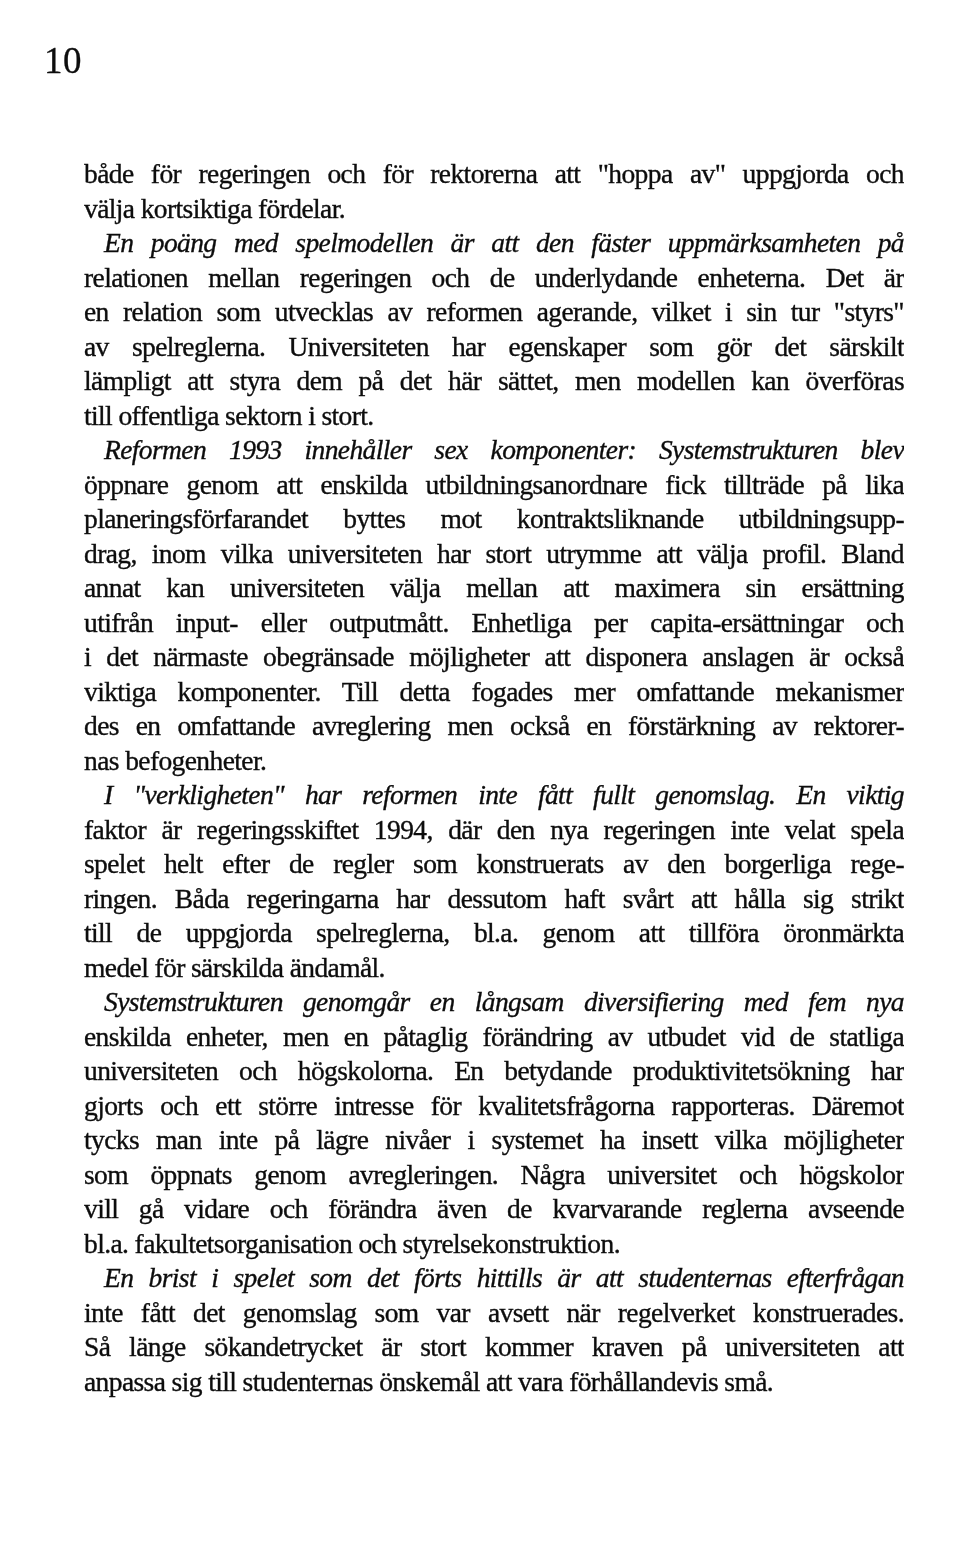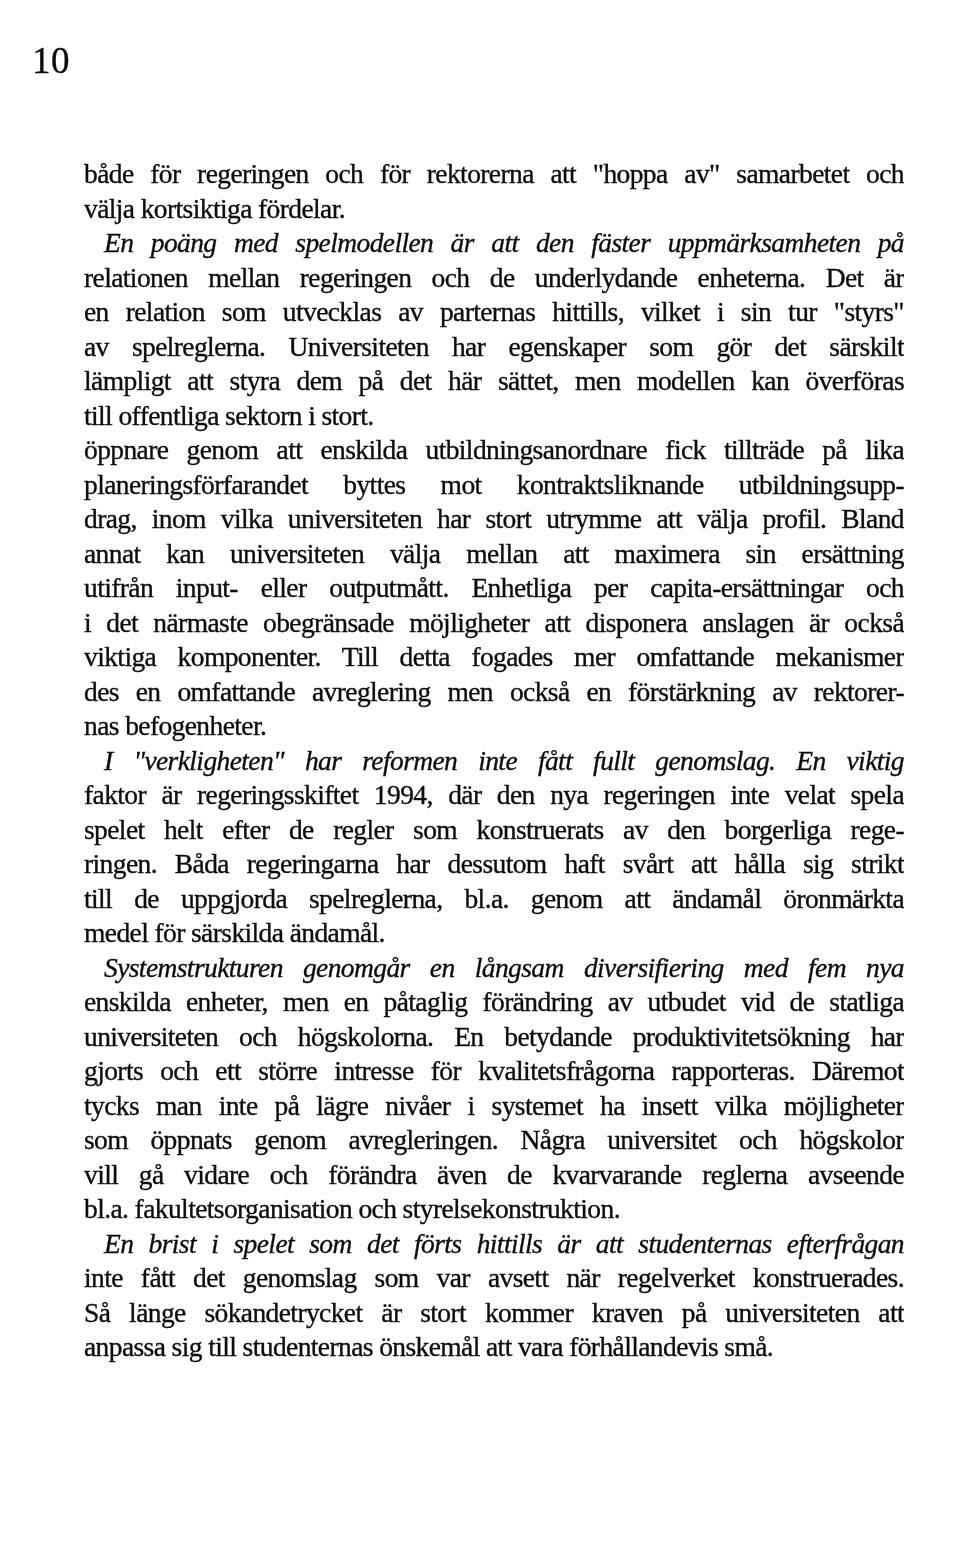--- a/index.html
+++ b/index.html
@@ -10,21 +10,21 @@
     width: 971px;
     height: 1544px;
     background: #ffffff;
     position: relative;
     overflow: hidden;
     font-family: "Liberation Serif", "DejaVu Serif", serif;
     color: #0d0d0d;
   }
   .page-number {
     position: absolute;
-    left: 32px;
+    left: 44px;
     top: 42px;
     font-size: 37px;
     line-height: 37px;
     letter-spacing: 0.5px;
     text-align: center;
     -webkit-text-stroke: 0.3px #0d0d0d;
   }
   .text-block {
     position: absolute;
     left: 84px;
@@ -55,51 +55,52 @@
   }
 </style>
 </head>
 <body>
 
 <div class="page-number">10</div>
 
 <div class="text-block">
 
   <div class="paragraph">
-    <div class="line">både för regeringen och för rektorerna att "hoppa av" samarbetet och</div>
+    <div class="line">både för regeringen och för rektorerna att "hoppa av" uppgjorda och</div>
     <div class="line end">välja kortsiktiga fördelar.</div>
   </div>
 
   <div class="paragraph">
     <div class="line indent">En poäng med spelmodellen är att den fäster uppmärksamheten på</div>
     <div class="line">relationen mellan regeringen och de underlydande enheterna. Det är</div>
-    <div class="line">en relation som utvecklas av parternas hittills, vilket i sin tur "styrs"</div>
+    <div class="line">en relation som utvecklas av reformen agerande, vilket i sin tur "styrs"</div>
     <div class="line">av spelreglerna. Universiteten har egenskaper som gör det särskilt</div>
     <div class="line">lämpligt att styra dem på det här sättet, men modellen kan överföras</div>
     <div class="line end">till offentliga sektorn i stort.</div>
   </div>
 
   <div class="paragraph">
+    <div class="line indent">Reformen 1993 innehåller sex komponenter: Systemstrukturen blev</div>
     <div class="line">öppnare genom att enskilda utbildningsanordnare fick tillträde på lika</div>
     <div class="line">planeringsförfarandet byttes mot kontraktsliknande utbildningsupp-</div>
     <div class="line">drag, inom vilka universiteten har stort utrymme att välja profil. Bland</div>
     <div class="line">annat kan universiteten välja mellan att maximera sin ersättning</div>
     <div class="line">utifrån input- eller outputmått. Enhetliga per capita-ersättningar och</div>
     <div class="line">i det närmaste obegränsade möjligheter att disponera anslagen är också</div>
     <div class="line">viktiga komponenter. Till detta fogades mer omfattande mekanismer</div>
     <div class="line">des en omfattande avreglering men också en förstärkning av rektorer-</div>
     <div class="line end">nas befogenheter.</div>
   </div>
 
   <div class="paragraph">
     <div class="line indent">I "verkligheten" har reformen inte fått fullt genomslag. En viktig</div>
     <div class="line">faktor är regeringsskiftet 1994, där den nya regeringen inte velat spela</div>
     <div class="line">spelet helt efter de regler som konstruerats av den borgerliga rege-</div>
     <div class="line">ringen. Båda regeringarna har dessutom haft svårt att hålla sig strikt</div>
-    <div class="line">till de uppgjorda spelreglerna, bl.a. genom att ändamål öronmärkta</div>
+    <div class="line">till de uppgjorda spelreglerna, bl.a. genom att tillföra öronmärkta</div>
     <div class="line end">medel för särskilda ändamål.</div>
   </div>
 
   <div class="paragraph">
     <div class="line indent">Systemstrukturen genomgår en långsam diversifiering med fem nya</div>
     <div class="line">enskilda enheter, men en påtaglig förändring av utbudet vid de statliga</div>
     <div class="line">universiteten och högskolorna. En betydande produktivitetsökning har</div>
     <div class="line">gjorts och ett större intresse för kvalitetsfrågorna rapporteras. Däremot</div>
     <div class="line">tycks man inte på lägre nivåer i systemet ha insett vilka möjligheter</div>
     <div class="line">som öppnats genom avregleringen. Några universitet och högskolor</div>

